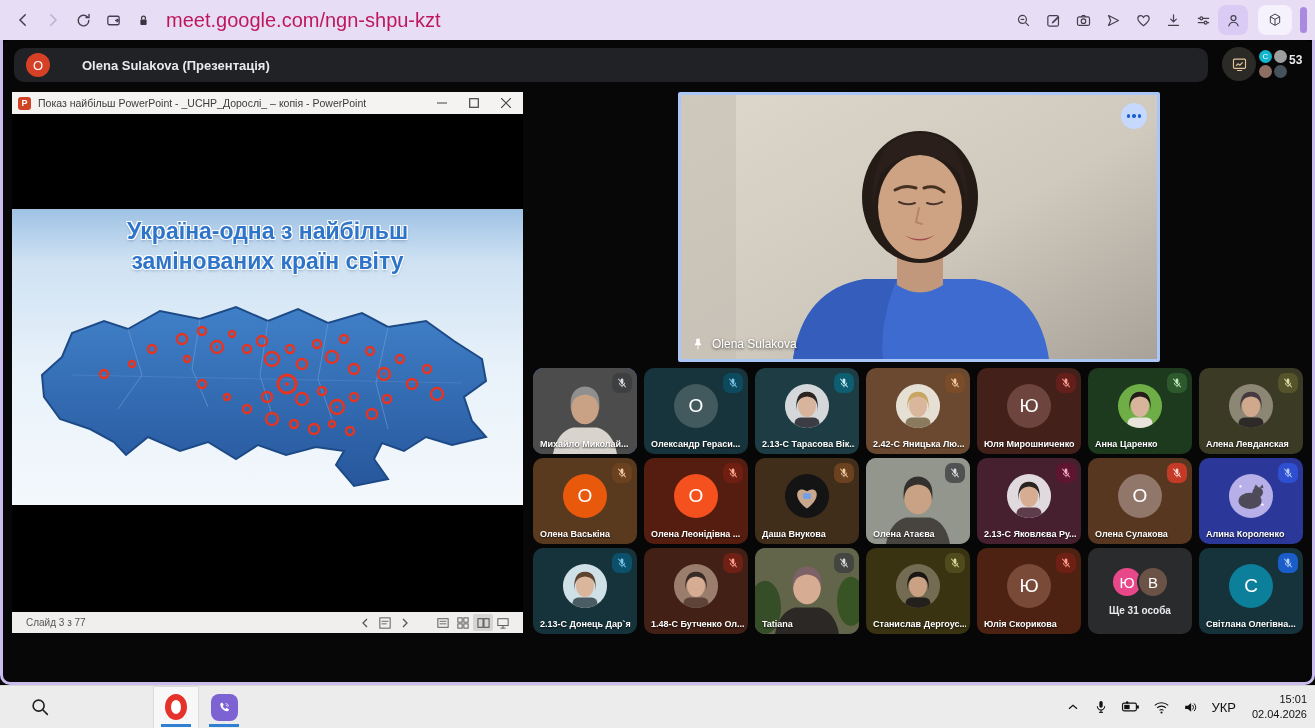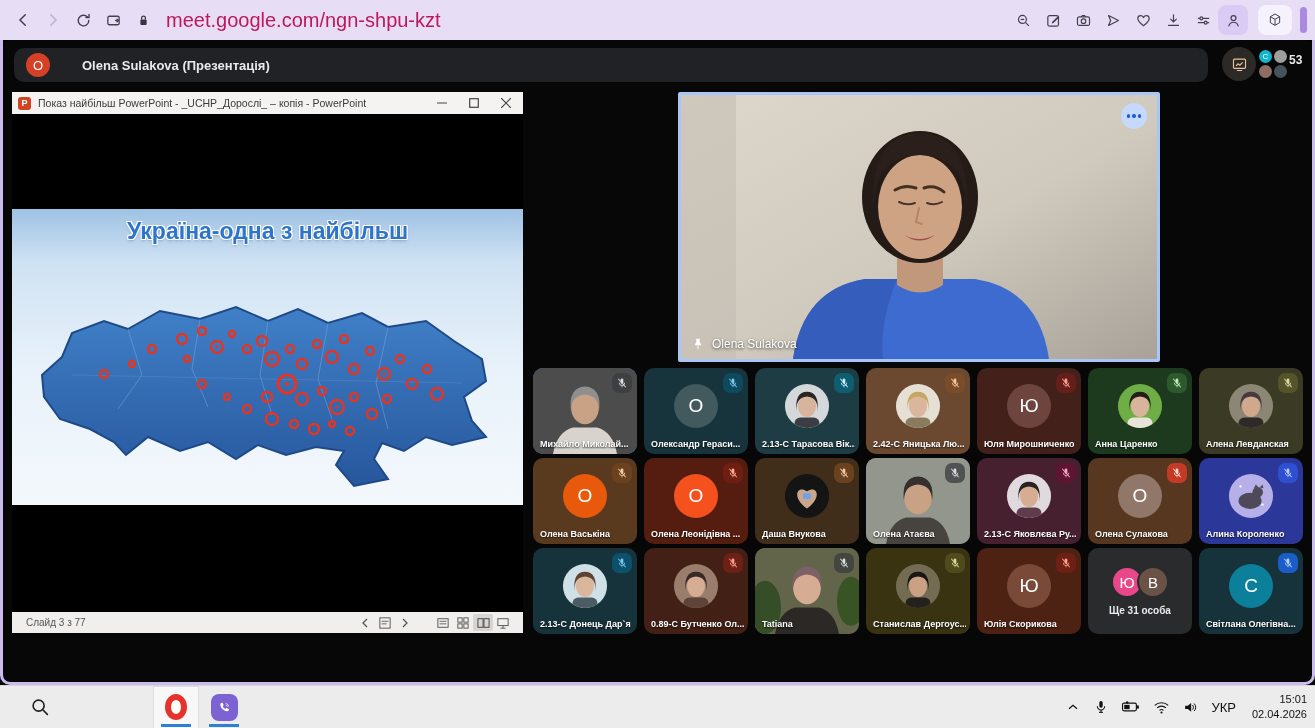--- a/index.html
+++ b/index.html
@@ -210,20 +210,21 @@
             </svg>
           <svg width="10" height="10" viewBox="0 0 10 10">
               <path d="M0 0L10 10M10 0L0 10" stroke="#444" stroke-width="1.2"></path>
             </svg>
         </div>
       </div>
 
       <div class="ppt-slide">
         <div class="slide-title">
           <div>Україна-одна з найбільш</div>
+          <div>замінованих країн світу</div>
         </div>
         <svg class="ua-map" width="470" height="215" viewBox="0 0 470 215">
           <defs>
               <linearGradient id="mg" x1="0" y1="0" x2="0" y2="1">
                 <stop offset="0" stop-color="#4080c8"></stop>
                 <stop offset="1" stop-color="#27579c"></stop>
               </linearGradient>
             </defs>
           <path d="M10 96 L30 78 L40 54 L72 42 L96 50 L128 32 L168 40 L204 28 L236 42 L266 30 L296 44 L330 34 L356 48 L394 42 L422 62 L450 80 L454 102 L432 118 L440 142 L454 158 L420 166 L394 158 L372 172 L350 164 L342 180 L356 200 L322 207 L304 186 L312 172 L284 168 L254 176 L226 166 L204 180 L176 163 L148 172 L116 158 L94 176 L82 163 L58 150 L28 140 L12 118 Z" fill="url(#mg)" stroke="#1d4a86" stroke-width="2"></path>
           <g stroke="#7aa6da" stroke-width="0.8" opacity="0.65" fill="none">
@@ -659,21 +660,21 @@
                   <circle cx="24" cy="24" r="23"></circle>
                 </clipPath>
               </defs>
               <circle cx="24" cy="24" r="23" fill="#9a7d6c"></circle>
               <g clip-path="url(#cp9)">
                 <rect x="11" y="36" width="26" height="14" rx="6" fill="#5e4438"></rect>
                 <ellipse cx="24" cy="24" rx="9.5" ry="11.5" fill="#d6ad93"></ellipse>
                 <path d="M13 30 Q11 9 24 9 Q37 9 35 30 Q36 15 24 14 Q12 15 13 30Z" fill="#382b26"></path>
               </g>
             </svg></div>
-          <div class="tile-name">0.89-С Бутченко Ол...</div>
+          <div class="tile-name">1.48-С Бутченко Ол...</div>
           <div class="mic-badge" style="background:#6e2014">
             <svg width="12" height="12" viewBox="0 0 24 24">
               <rect x="9.3" y="3" width="5.4" height="10.5" rx="2.7" fill="#ff9d8c"></rect>
               <path d="M6.5 11.5a5.5 5.5 0 0 0 11 0" fill="none" stroke="#ff9d8c" stroke-width="1.7"></path>
               <line x1="12" y1="17" x2="12" y2="20.5" stroke="#ff9d8c" stroke-width="1.7"></line>
               <line x1="4.5" y1="3.5" x2="19.5" y2="20.5" stroke="#ff9d8c" stroke-width="2.1"></line>
             </svg>
           </div>
         </div>
         <div class="tile" style="background: rgb(76, 79, 58);">

